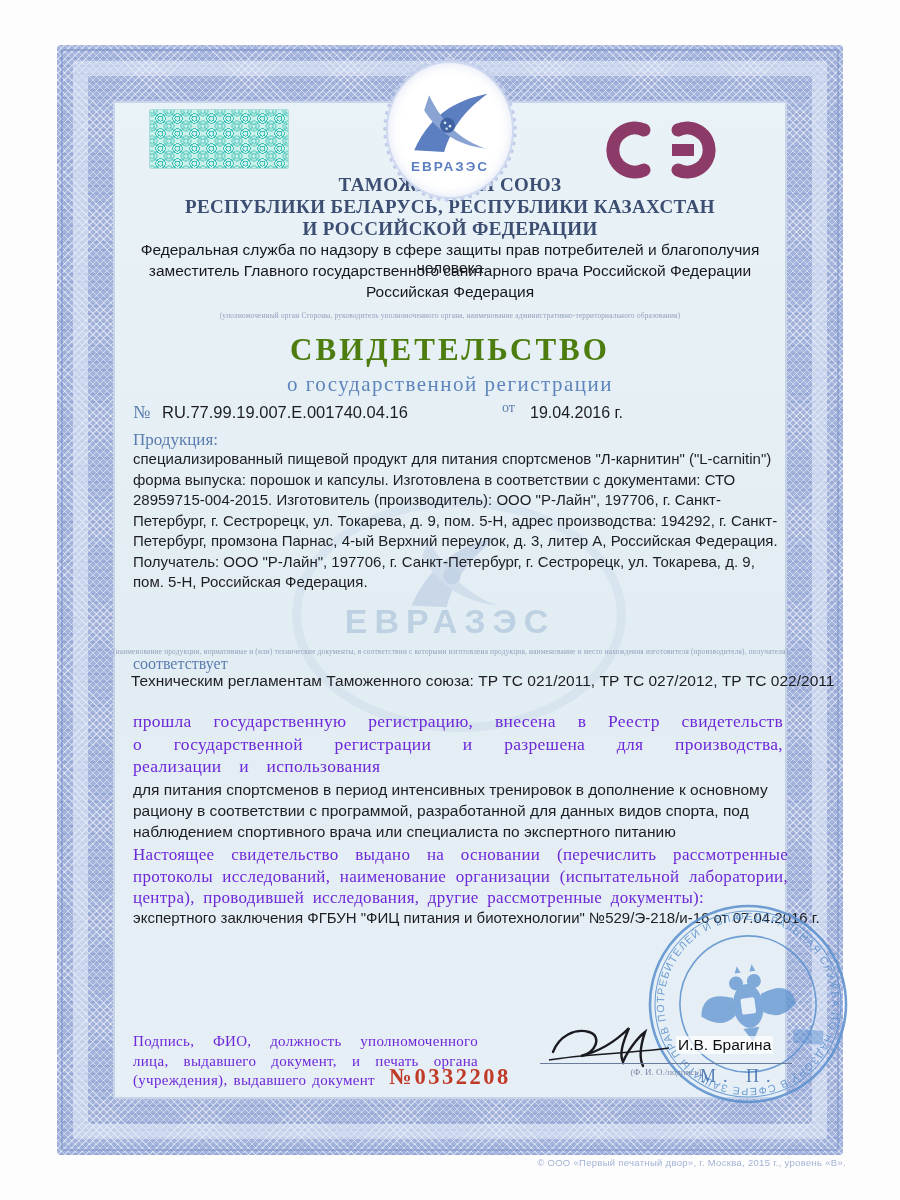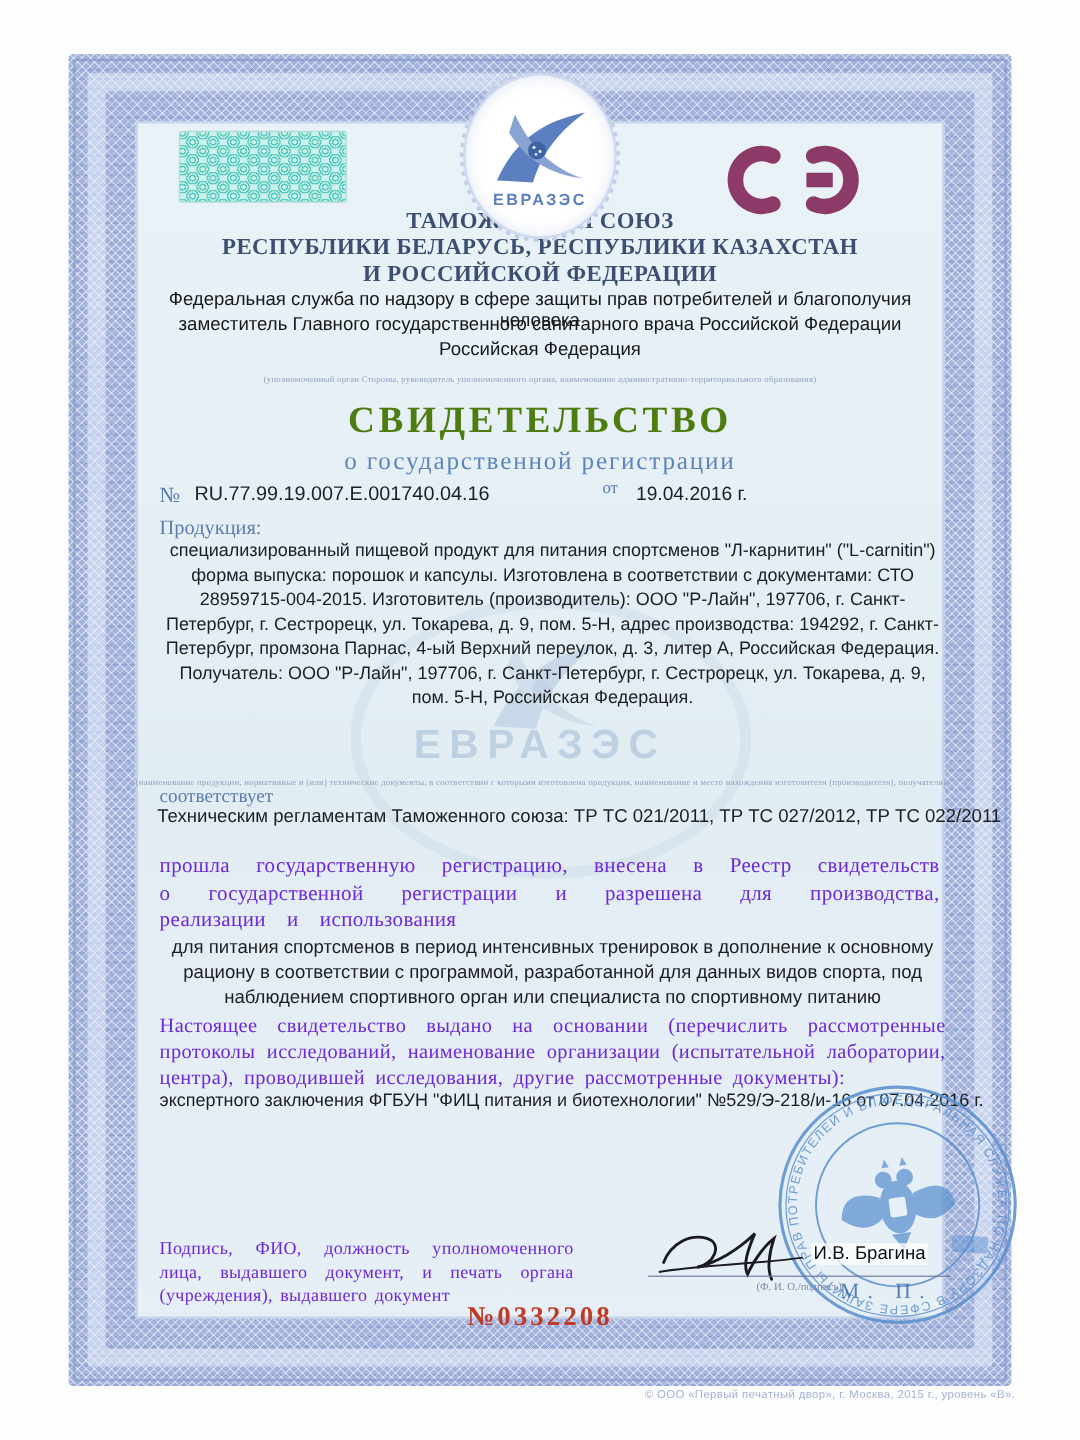--- a/index.html
+++ b/index.html
@@ -39,24 +39,24 @@
   
   .selogo{position:absolute;left:598px;top:118px;width:130px;height:64px;z-index:4;}
   
   .c{position:absolute;left:113px;width:674px;text-align:center;}
   .hdr{font-weight:bold;font-size:19px;color:#3d4e73;letter-spacing:.4px;}
   .auth{font-family:"Liberation Sans",sans-serif;font-size:15.5px;color:#17181c;}
   .tiny{font-size:7.3px;color:#93a0bd;white-space:nowrap;letter-spacing:.2px;}
   .title{font-weight:bold;font-size:31px;color:#4d7c0f;letter-spacing:3px;}
   .subtitle{font-weight:normal;font-size:21px;color:#5d85bb;letter-spacing:1.5px;}
   .bluelabel{font-size:17px;color:#5b7cae;}
-  .black{font-family:"Liberation Sans",sans-serif;color:#1d1e22;text-align:center;}
+  .black{font-family:"Liberation Sans",sans-serif;color:#1d1e22;}
   .bluepara{font-size:17.5px;color:#6d28d9;text-align:justify;letter-spacing:.3px;}
   .abs{position:absolute;}
-  .serial{font-weight:bold;font-size:22.5px;color:#c03a28;letter-spacing:2.5px;margin-top:20px;}
+  .serial{font-weight:bold;font-size:22.5px;color:#c03a28;letter-spacing:2.5px;}
   .footer{position:absolute;top:1157px;right:54px;font-family:"Liberation Sans",sans-serif;
       font-size:9.5px;color:#a3b2d4;letter-spacing:.3px;z-index:5;}
   
   .wm-ring{position:absolute;left:292px;top:498px;width:316px;height:216px;border-radius:50%;
       border:9px solid rgba(185,205,228,.28);}
   .wm-bird{position:absolute;left:392px;top:528px;width:120px;height:88px;opacity:.30;}
   .wm-text{position:absolute;left:113px;top:602px;width:674px;text-align:center;
       font-family:"Liberation Sans",sans-serif;font-weight:bold;font-size:34px;letter-spacing:7px;
       color:rgba(158,185,214,.55);}
   
@@ -129,21 +129,21 @@
 
   <div class="abs bluelabel" style="left:133px;top:430px">Продукция:</div>
   <div class="abs black" style="left:133px;top:449px;width:655px;font-size:15px;line-height:20.5px">специализированный пищевой продукт для питания спортсменов "Л-карнитин" ("L-carnitin") форма выпуска: порошок и капсулы. Изготовлена в соответствии с документами: СТО 28959715-004-2015. Изготовитель (производитель): ООО "Р-Лайн", 197706, г. Санкт-Петербург, г. Сестрорецк, ул. Токарева, д. 9, пом. 5-Н, адрес производства: 194292, г. Санкт-Петербург, промзона Парнас, 4-ый Верхний переулок, д. 3, литер А, Российская Федерация.  Получатель: ООО "Р-Лайн", 197706, г. Санкт-Петербург, г. Сестрорецк, ул. Токарева, д. 9, пом. 5-Н, Российская Федерация.</div>
 
   <div class="c tiny abs" style="top:647px">(наименование продукции, нормативные и (или) технические документы, в соответствии с которыми изготовлена продукция, наименование и место нахождения изготовителя (производителя), получателя)</div>
 
   <div class="abs bluelabel" style="left:133px;top:655px;font-size:16px">соответствует</div>
   <div class="abs black" style="left:131px;top:672px;font-size:15.5px;white-space:nowrap">Техническим регламентам Таможенного союза: ТР ТС 021/2011, ТР ТС 027/2012, ТР ТС 022/2011</div>
 
   <div class="abs bluepara" style="left:133px;top:710px;width:650px;line-height:22.5px;word-spacing:13px">прошла государственную регистрацию, внесена в Реестр свидетельств о государственной регистрации и разрешена для производства, реализации и использования</div>
-  <div class="abs black" style="left:133px;top:779px;width:655px;font-size:15.5px;line-height:21px">для питания спортсменов в период интенсивных тренировок в дополнение к основному рациону в соответствии с программой, разработанной для данных видов спорта, под наблюдением спортивного орган или специалиста по спортивному питанию</div>
+  <div class="abs black" style="left:133px;top:779px;width:655px;font-size:15.5px;line-height:21px">для питания спортсменов в период интенсивных тренировок в дополнение к основному рациону в соответствии с программой, разработанной для данных видов спорта, под наблюдением спортивного врача или специалиста по экспертного питанию</div>
   <div class="abs bluepara" style="left:133px;top:844px;width:655px;font-size:17px;line-height:21.5px;word-spacing:4px">Настоящее свидетельство выдано на основании (перечислить рассмотренные протоколы исследований, наименование организации (испытательной лаборатории, центра), проводившей исследования, другие рассмотренные документы):</div>
   <div class="abs black" style="left:133px;top:909px;font-size:15px;white-space:nowrap">экспертного заключения ФГБУН "ФИЦ питания и биотехнологии" №529/Э-218/и-16 от 07.04.2016 г.</div>
 
 
   <div class="abs bluepara" style="left:133px;top:1032px;width:345px;font-size:15px;line-height:19.5px;word-spacing:2px">Подпись, ФИО, должность уполномоченного лица, выдавшего документ, и печать органа (учреждения), выдавшего документ</div>
 
   <svg class="sig" viewBox="0 0 130 64">
     <path d="M8 44 C14 28, 30 20, 44 24 C58 28, 50 46, 36 48 C52 44, 70 34, 84 20 C78 34, 74 46, 78 54 C82 44, 92 30, 100 24 C96 36, 94 50, 98 58" fill="none" stroke="#1a1a20" stroke-width="2.4" stroke-linecap="round"></path>
     <path d="M4 52 C40 46, 80 46, 124 40" fill="none" stroke="#1a1a20" stroke-width="1.6"></path>
   </svg>

